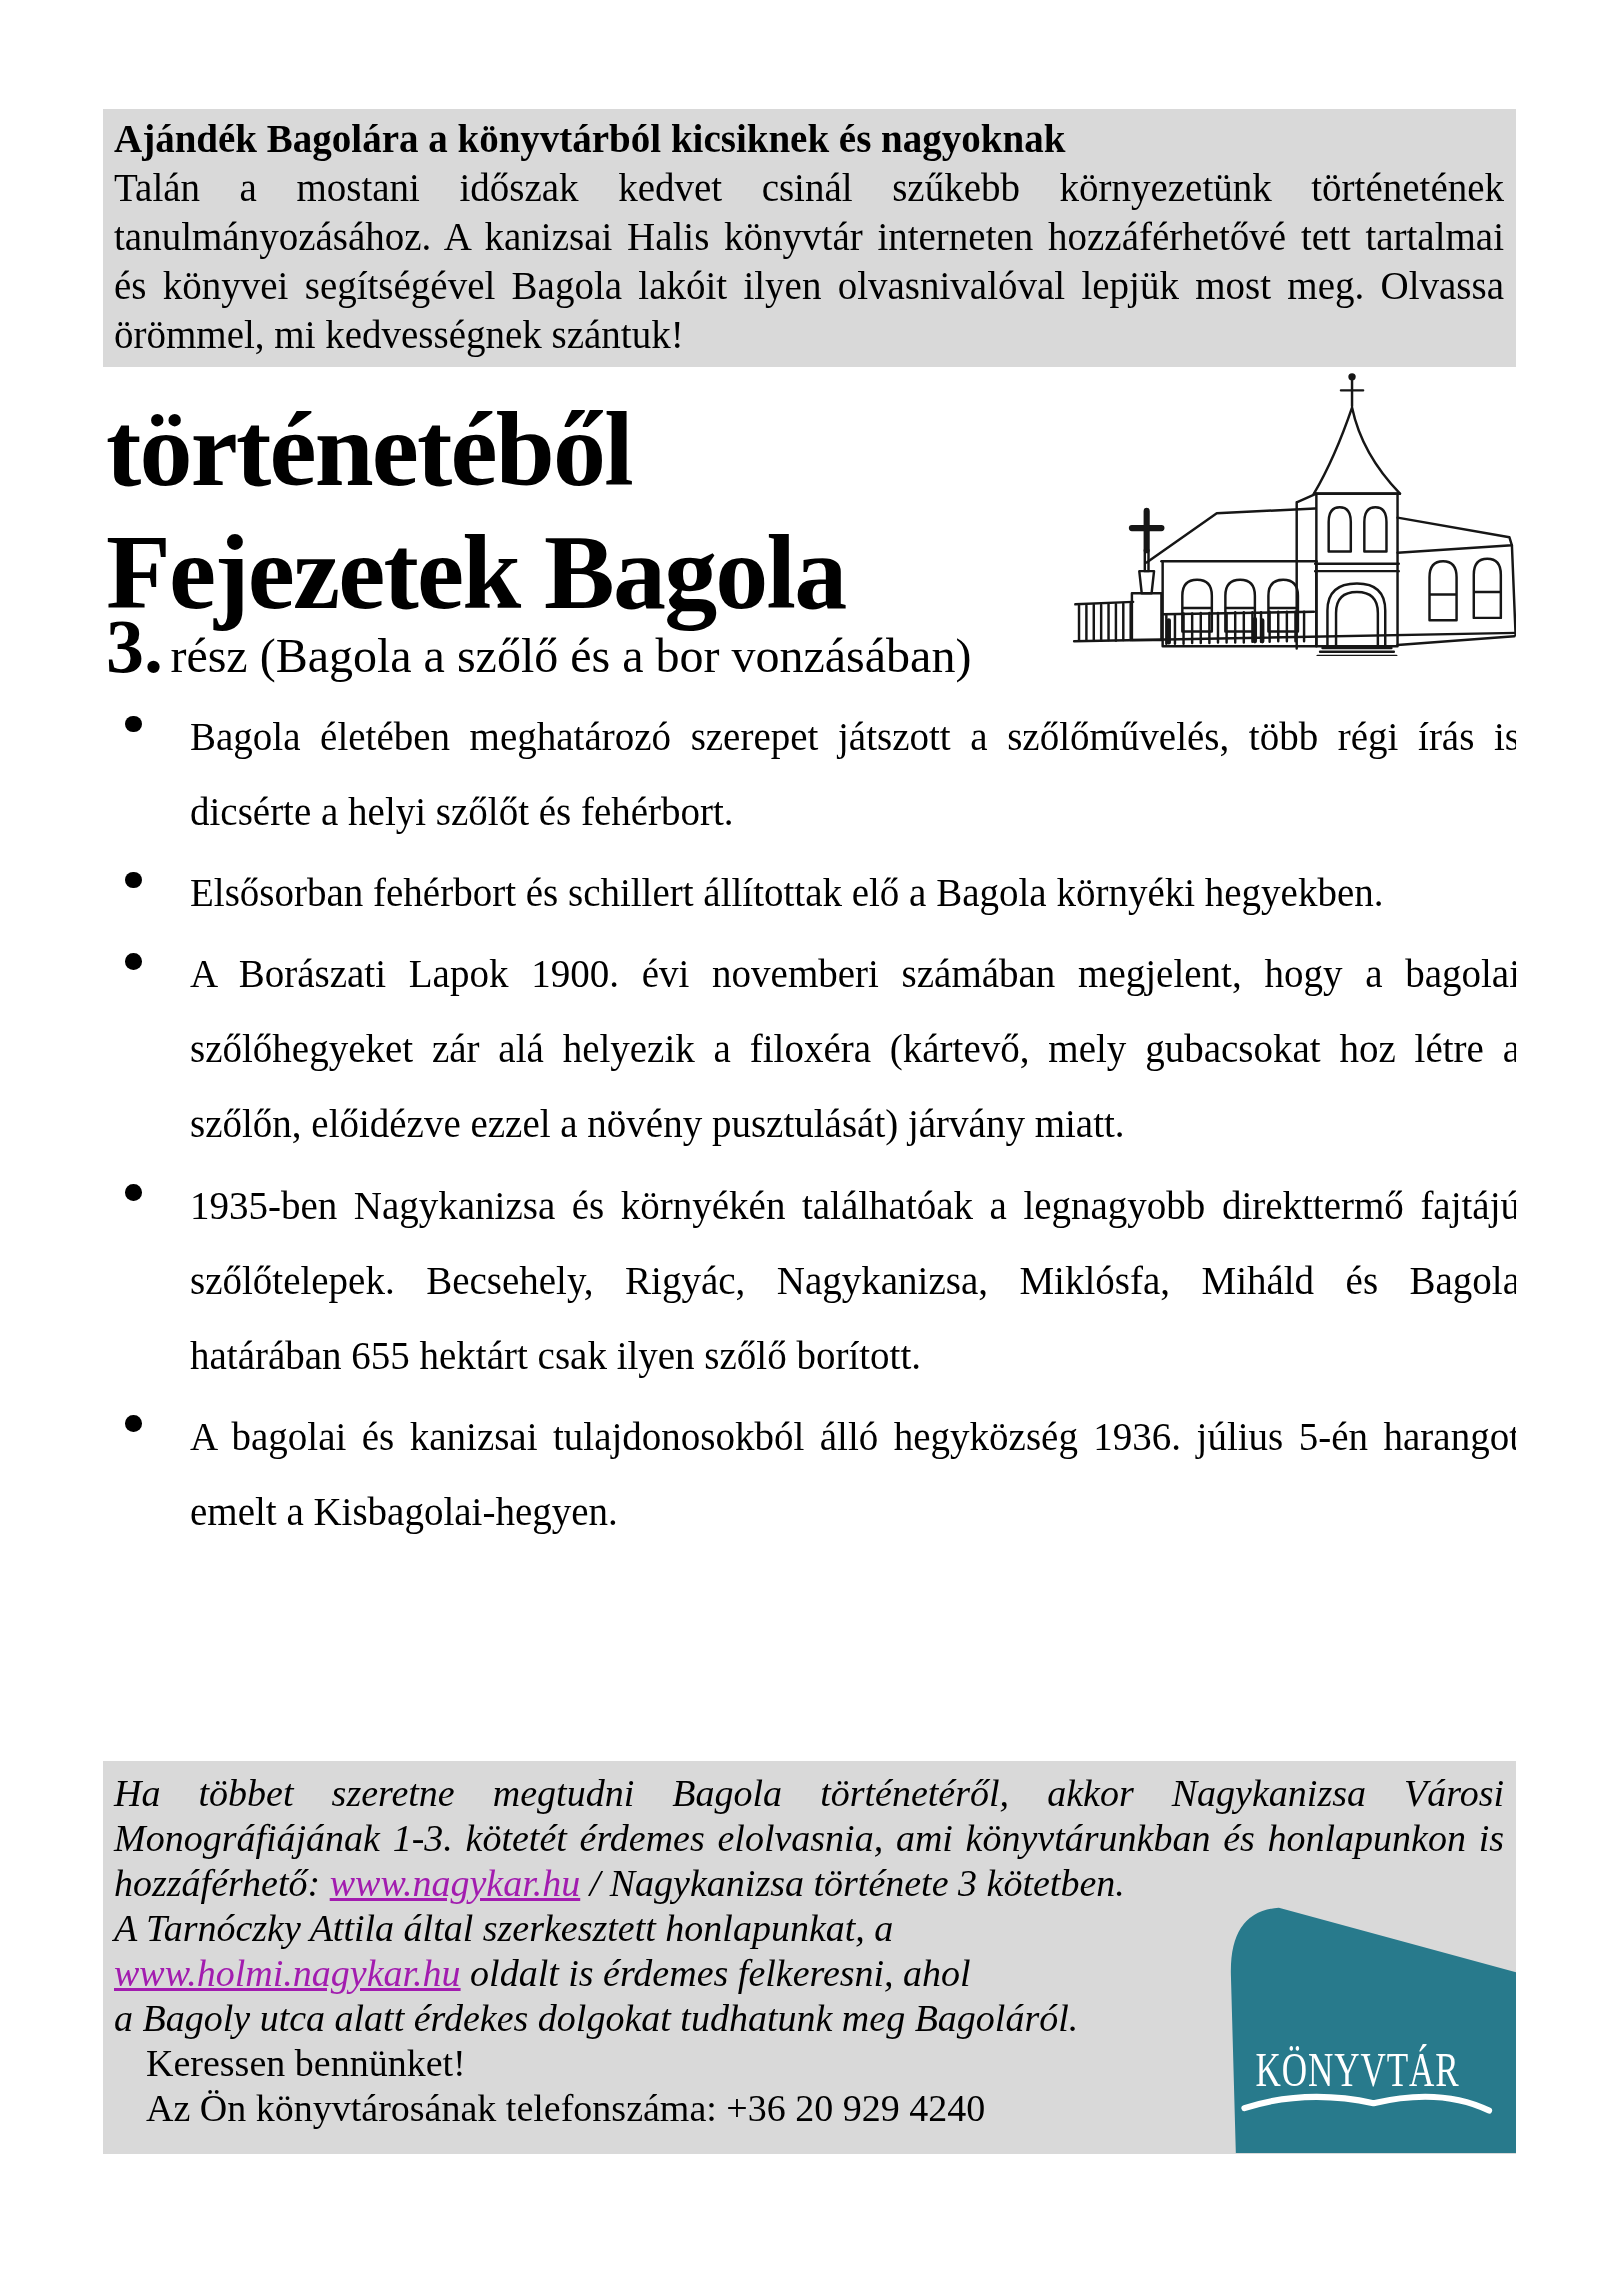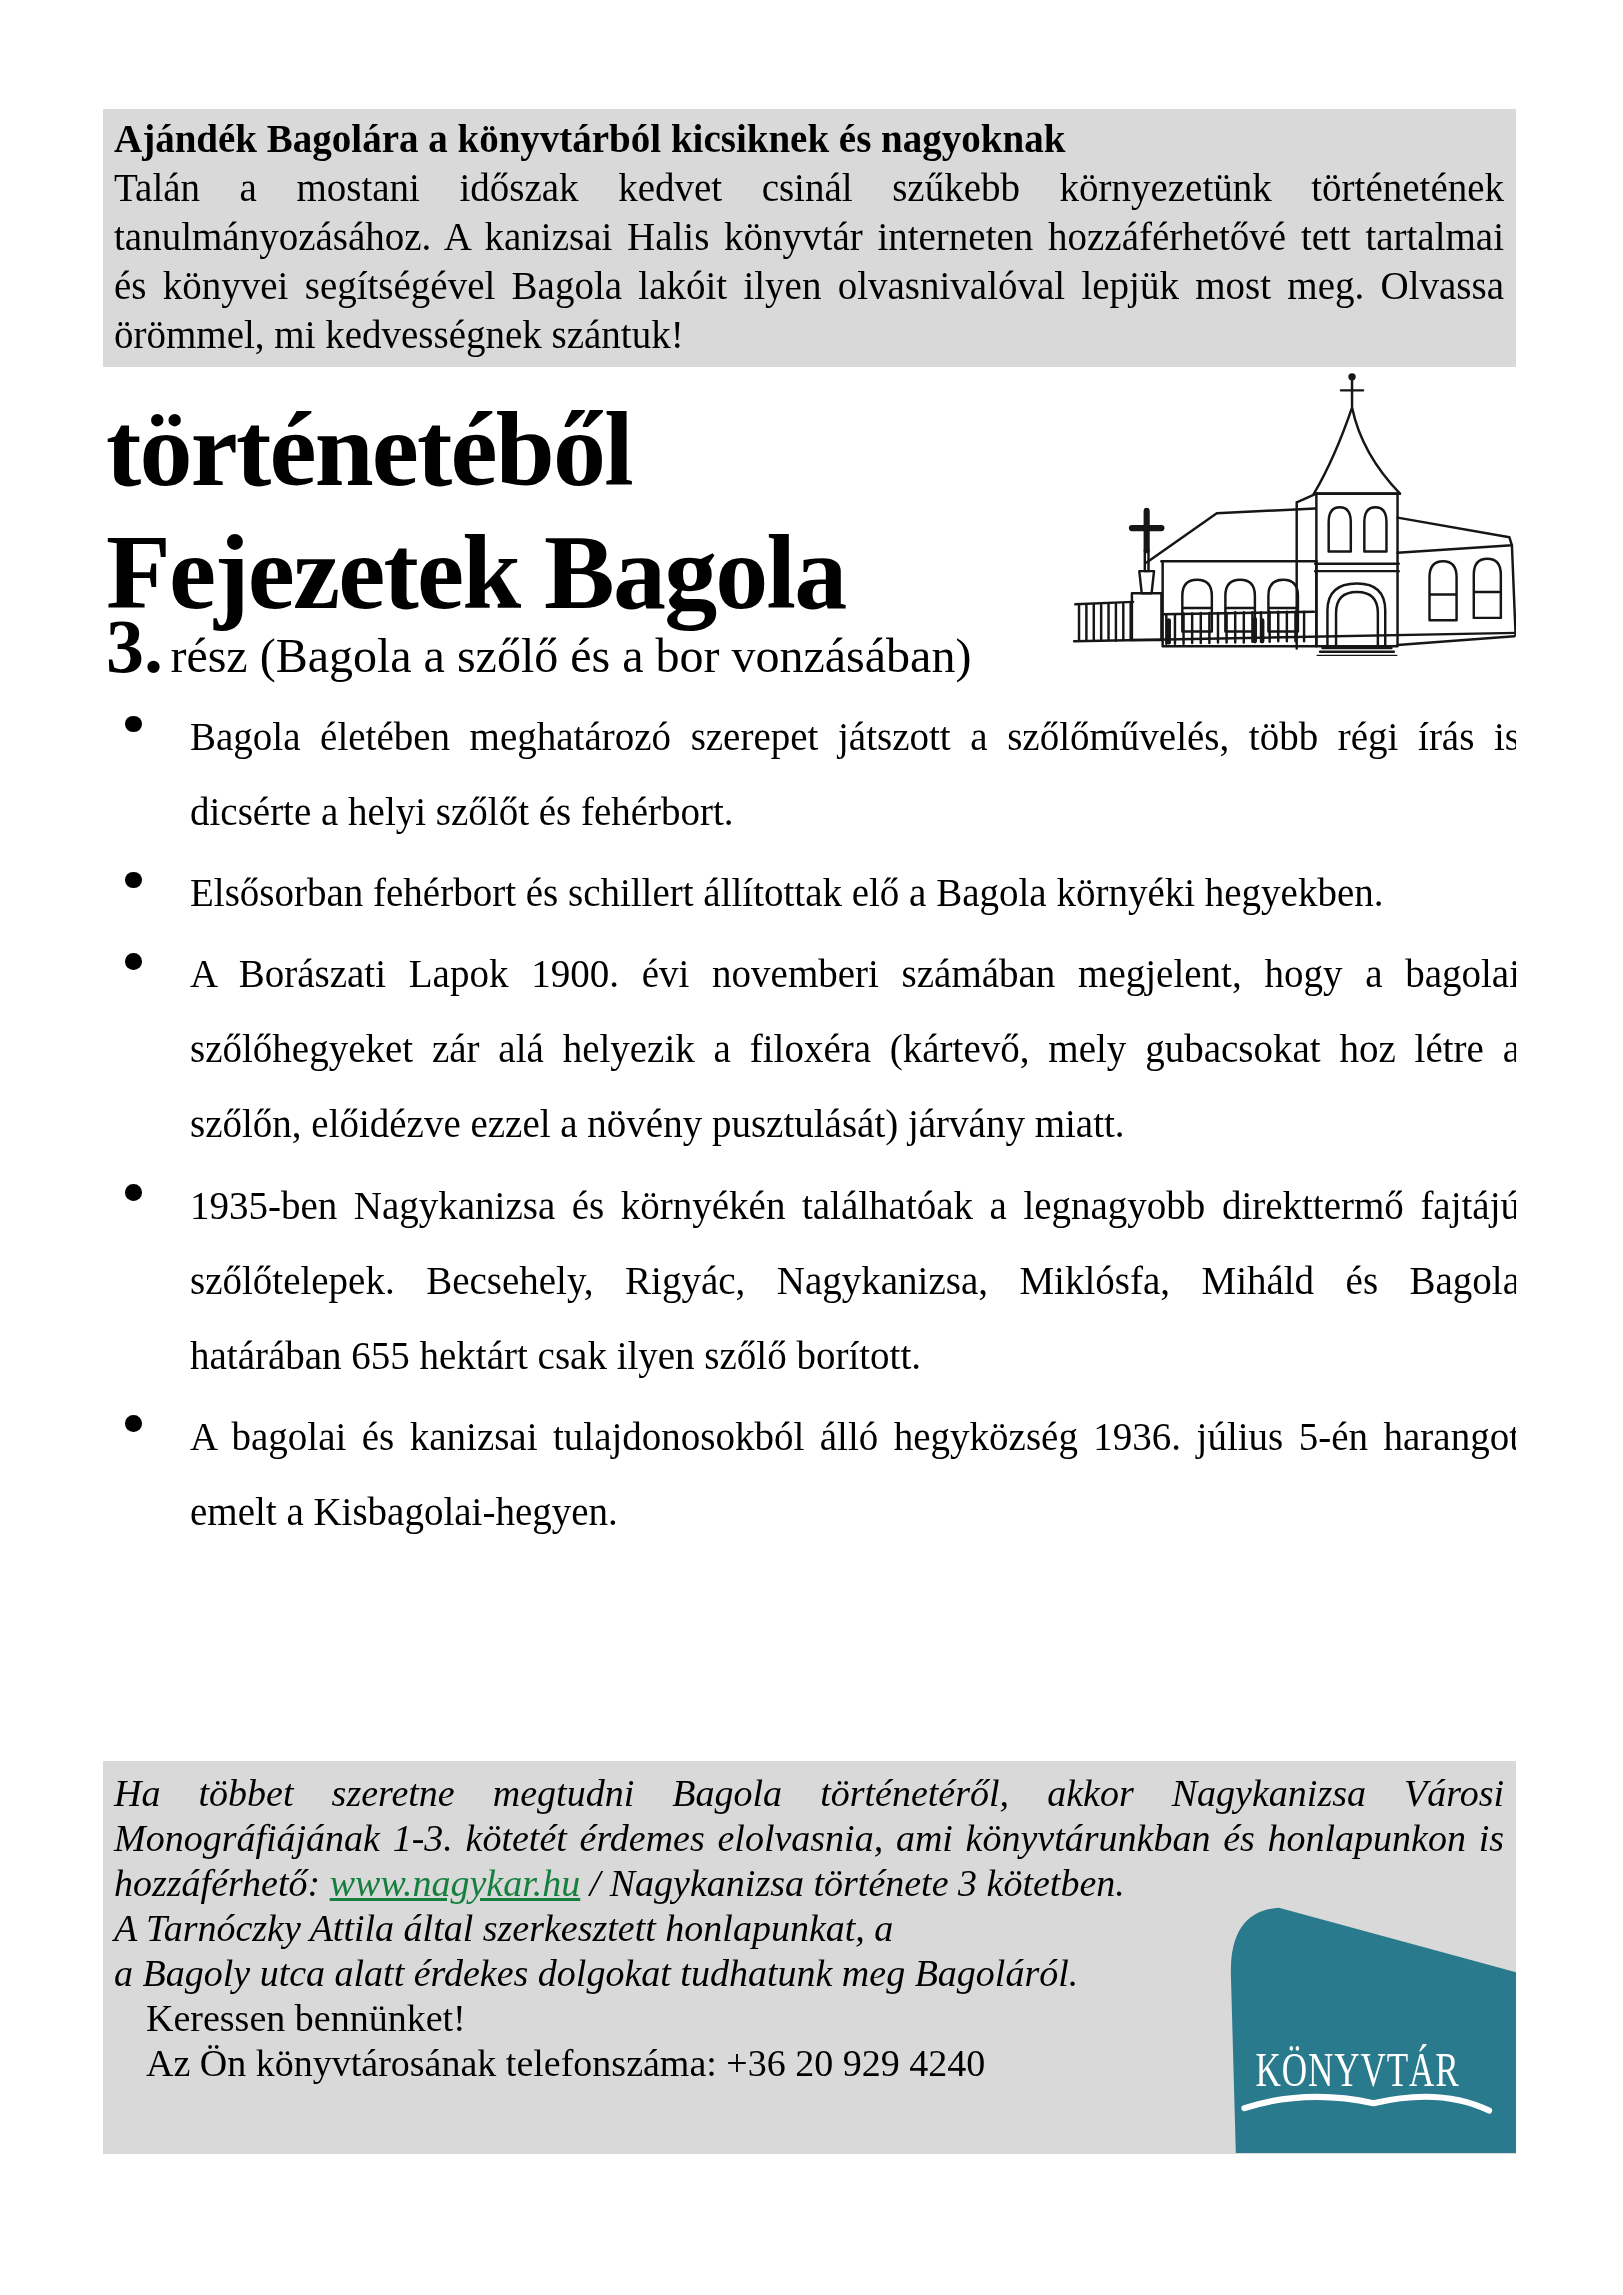--- a/index.html
+++ b/index.html
@@ -41,21 +41,21 @@
     background:#000; border-radius:50%;
   }
 
   
   .footer-box {
     position:absolute; left:103px; top:1761px; width:1417px; height:393px; box-sizing:border-box;
     background:#d9d9d9; padding:9.8px 16px 0 11px;
     font-style:italic; font-size:38px; line-height:45px;
   }
   .footer-box .justified { text-align:justify; }
-  .footer-box a { color:#15803d; text-decoration:underline;font-family:Liberation Serif, serif; }
+  .footer-box a { color:#a21caf; text-decoration:underline;font-family:Liberation Serif, serif; }
   .footer-box .upright { font-style:normal;margin-left:32px; }
 
   
   .logo { position:absolute; left:1226px; top:1900px; }
   .logo text {
     font-family:"Liberation Serif", serif; fill:#ffffff; font-size:78px; letter-spacing:2px;
   }
 </style>
 </head>
 <body>
@@ -130,20 +130,21 @@
     <li>Bagola életében meghatározó szerepet játszott a szőlőművelés, több régi írás is dicsérte a helyi szőlőt és fehérbort.</li>
     <li>Elsősorban fehérbort és schillert állítottak elő a Bagola környéki hegyekben.</li>
     <li>A Borászati Lapok 1900. évi novemberi számában megjelent, hogy a bagolai szőlőhegyeket zár alá helyezik a filoxéra (kártevő, mely gubacsokat hoz létre a szőlőn, előidézve ezzel a növény pusztulását) járvány miatt.</li>
     <li>1935-ben Nagykanizsa és környékén találhatóak a legnagyobb direkttermő fajtájú szőlőtelepek. Becsehely, Rigyác, Nagykanizsa, Miklósfa, Miháld és Bagola határában 655 hektárt csak ilyen szőlő borított.</li>
     <li>A bagolai és kanizsai tulajdonosokból álló hegyközség 1936. július 5-én harangot emelt a Kisbagolai-hegyen.</li>
   </ul>
 
   <div class="footer-box">
     <div class="justified"><span>Ha többet szeretne megtudni Bagola történetéről, akkor Nagykanizsa Városi Monográfiájának 1-3. kötetét érdemes elolvasnia, ami könyvtárunkban és honlapunkon is hozzáférhető: </span><a href="#">www.nagykar.hu</a><span> / Nagykanizsa története 3 kötetben.</span></div>
     <div>A Tarnóczky Attila által szerkesztett honlapunkat, a</div>
+    <div><a href="#">www.holmi.nagykar.hu</a><span> oldalt is érdemes felkeresni, ahol</span></div>
     <div>a Bagoly utca alatt érdekes dolgokat tudhatunk meg Bagoláról.</div>
     <div class="upright">Keressen bennünket!</div>
     <div class="upright">Az Ön könyvtárosának telefonszáma: +36 20 929 4240</div>
   </div>
 
   <svg class="logo" width="295" height="254" viewBox="0 0 480 412" xmlns="http://www.w3.org/2000/svg">
     <path d="M16 411 L8 122 Q5 18 86 12 L476 118 L476 411 Z" fill="#287a8c"></path>
     <text x="48" y="302" textLength="332" lengthAdjust="spacingAndGlyphs">KÖNYVTÁR</text>
     <path d="M30 338 Q130 306 240 330 Q350 304 428 342" stroke="#ffffff" stroke-width="10" fill="none" stroke-linecap="round"></path>
   </svg>

